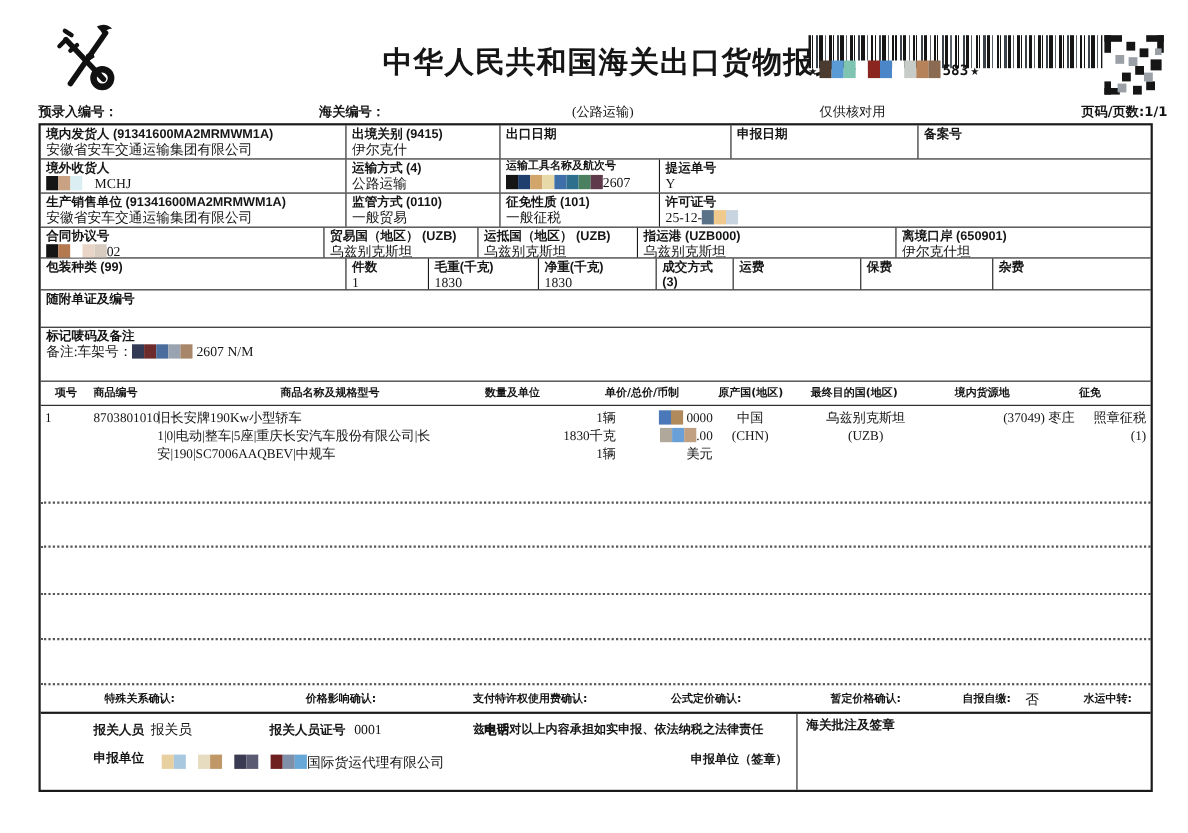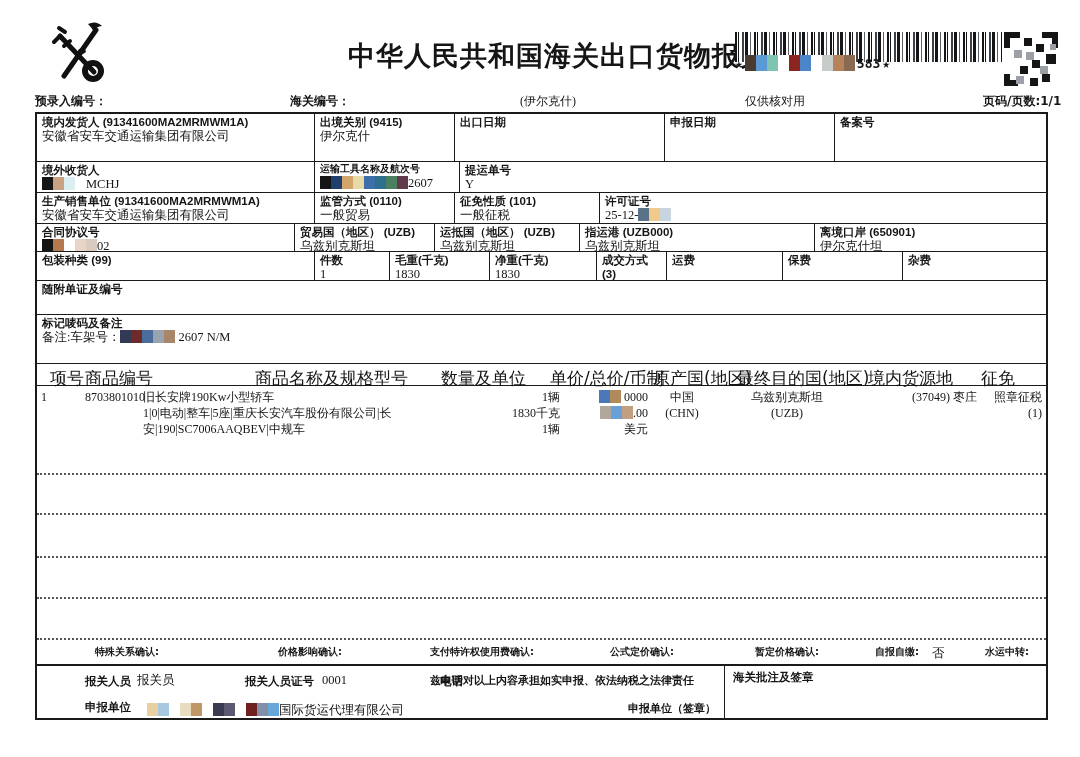--- a/index.html
+++ b/index.html
@@ -18,21 +18,21 @@
   
   .px{display:inline-block;width:11px;height:13px;vertical-align:-2px;}
   .blocks{white-space:nowrap;}
   
   .main{position:absolute;left:35px;top:112px;width:1013px;height:608px;border:2px solid #1a1a1a;
         display:flex;flex-direction:column;box-sizing:border-box;}
   .row{display:flex;border-bottom:1px solid #1a1a1a;flex-shrink:0;box-sizing:border-box;}
   .cell{border-right:1px solid #1a1a1a;padding:1px 5px;box-sizing:border-box;overflow:hidden;}
   .cell:last-child{border-right:none;}
   .goods-header{position:relative;height:21px;border-bottom:1px solid #1a1a1a;flex-shrink:0;}
-  .goods-header span{position:absolute;top:3px;font-weight:normal;font-size:17px;white-space:nowrap;}
+  .goods-header span{position:absolute;top:3px;font-weight:bold;font-size:10px;white-space:nowrap;}
   .goods-body{position:relative;height:254px;flex-shrink:0;border-bottom:none;font-family:"Liberation Serif","DejaVu Serif",serif;font-size:12px;}
   .gcol{position:absolute;top:3px;line-height:1.35;white-space:nowrap;}
   .dot{position:absolute;left:0;width:100%;border-top:2px dotted #555;}
   .confirm{position:relative;height:24px;border-bottom:2px solid #1a1a1a;flex-shrink:0;}
   .confirm span{position:absolute;top:5px;font-weight:bold;font-size:10px;white-space:nowrap;}
   .confirm .cv{font-weight:normal;font-family:"Liberation Serif","DejaVu Serif",serif;font-size:12.5px;}
   .footer-row{flex:1;display:flex;border-bottom:none;}
   .footer-left{position:relative;flex:1;border-right:1px solid #1a1a1a;}
   .footer-right{width:321px;padding:4px 8px;box-sizing:border-box;}
   .footer-left span{white-space:nowrap;}
@@ -94,27 +94,27 @@
       <rect x="12" y="20" width="8" height="8"></rect>
         <rect x="24" y="22" width="8" height="8"></rect>
       <rect x="38" y="36" width="8" height="8"></rect>
         <rect x="14" y="46" width="8" height="8"></rect>
       <rect x="48" y="14" width="6" height="6"></rect>
     </g>
   </svg>
 
   <span class="meta b" style="left:35px">预录入编号：</span>
   <span class="meta b" style="left:290px">海关编号：</span>
-  <span class="meta serif" style="left:520px">(伊尔克什)</span>
+  <span class="meta serif" style="left:520px">(公路运输)</span>
   <span class="meta serif" style="left:745px">仅供核对用</span>
   <span class="meta b" style="left:983px">页码/页数:1/1</span>
 
   <div class="main">
 
-    <div class="row" style="height:48px">
+    <div class="row" style="height:31px">
       <div class="cell" style="width:278px">
         <div class="lbl">境内发货人 (91341600MA2MRMWM1A)</div>
         <div class="val">安徽省安车交通运输集团有限公司</div>
       </div>
       <div class="cell" style="width:140px">
         <div class="lbl">出境关别 (9415)</div>
         <div class="val">伊尔克什</div>
       </div>
       <div class="cell" style="width:210px">
         <div class="lbl">出口日期</div>
@@ -124,20 +124,24 @@
       </div>
       <div class="cell" style="width:211px">
         <div class="lbl">备案号</div>
       </div>
     </div>
 
     <div class="row" style="height:31px">
       <div class="cell" style="width:278px">
         <div class="lbl">境外收货人</div>
         <div class="val"><span class="blocks"><span class="px" style="background: rgb(21, 21, 21);"></span><span class="px" style="background: rgb(201, 161, 131);"></span><span class="px" style="background: rgb(219, 238, 242);"></span><span class="px" style="background: rgb(255, 255, 255);"></span></span><span>MCHJ</span></div>
+      </div>
+      <div class="cell" style="width:140px">
+        <div class="lbl">运输方式 (4)</div>
+        <div class="val">公路运输</div>
       </div>
       <div class="cell" style="width:145px">
         <div class="lbl" style="font-size:10px">运输工具名称及航次号</div>
         <div class="val"><span class="blocks"><span class="px" style="background: rgb(21, 21, 21);"></span><span class="px" style="background: rgb(31, 63, 110);"></span><span class="px" style="background: rgb(210, 165, 106);"></span><span class="px" style="background: rgb(232, 217, 168);"></span><span class="px" style="background: rgb(63, 111, 168);"></span><span class="px" style="background: rgb(46, 111, 142);"></span><span class="px" style="background: rgb(74, 127, 95);"></span><span class="px" style="background: rgb(94, 58, 74);"></span></span><span>2607</span></div>
       </div>
       <div class="cell" style="width:446px">
         <div class="lbl">提运单号</div>
         <div class="val">Y</div>
       </div>
     </div>

